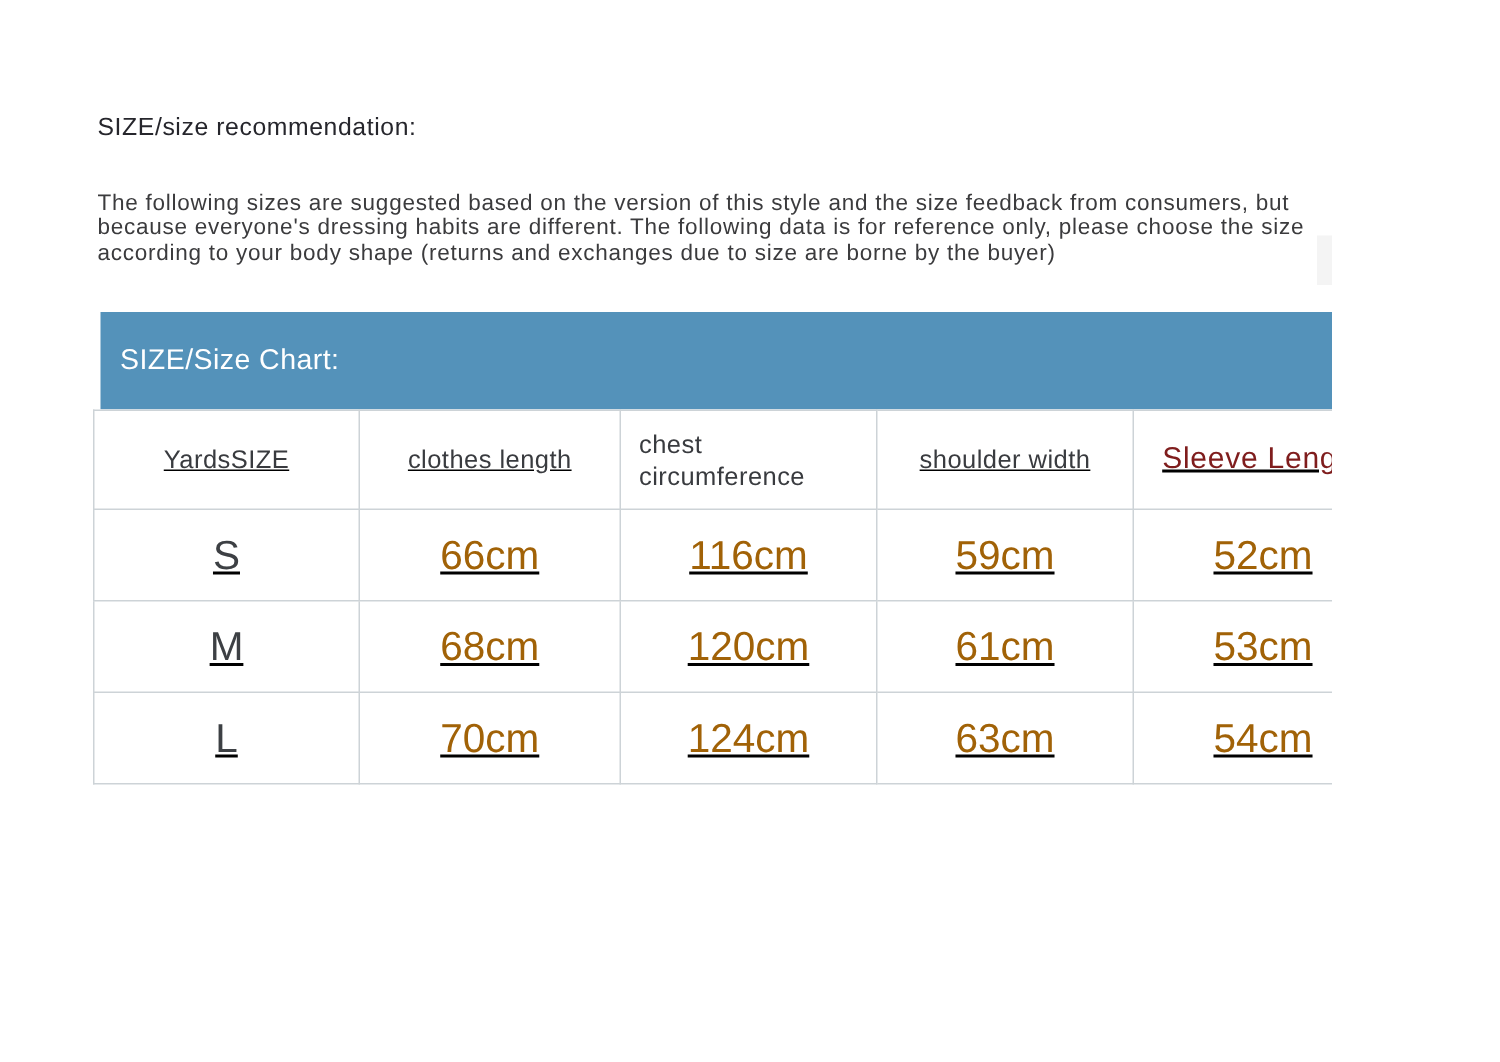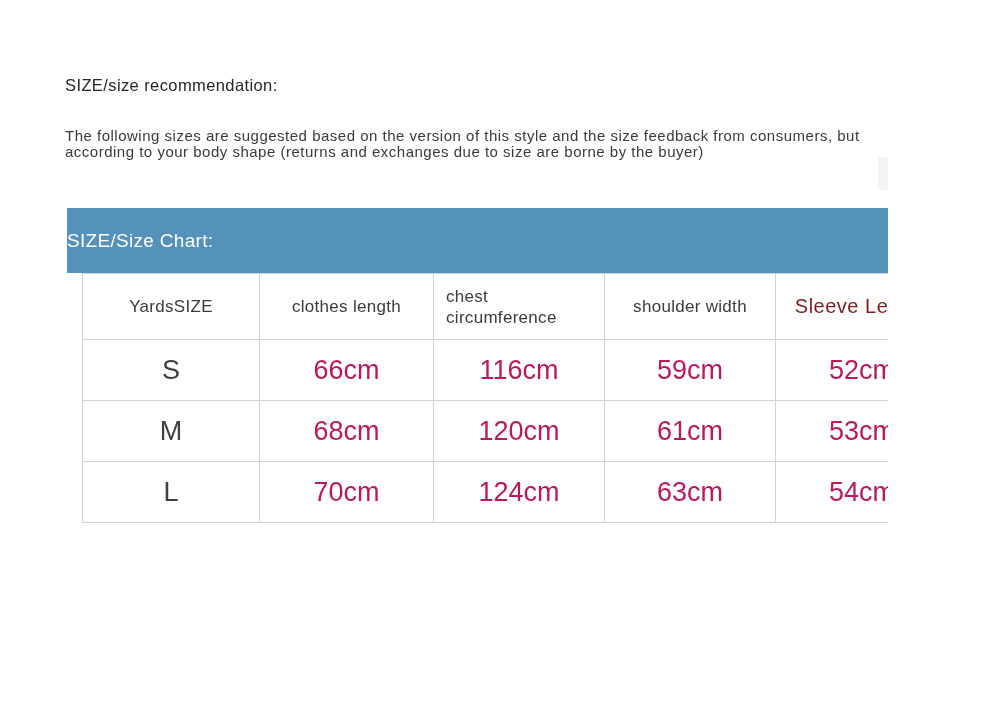--- a/index.html
+++ b/index.html
@@ -16,53 +16,54 @@
     font-size:15px;line-height:16.4px;letter-spacing:0.5px;color:#3b3b3d;
   }
   .para .line{white-space:nowrap;}
   .artifact{
     position:absolute;left:878px;top:157px;width:57px;height:33px;
     background:#f4f4f4;
   }
   .banner{
     position:absolute;left:67px;top:208px;width:866px;height:65px;
     background:#5492ba;display:flex;align-items:center;
-    box-sizing:border-box;
+    box-sizing:border-box;padding-left:13px;
   }
   .banner-label{color:#ffffff;font-size:19px;letter-spacing:0.3px;}
   .size-table{
-    position:absolute;left:82px;top:273px;width:866px;
-    border-collapse:collapse;table-layout:fixed;background:#ffffff;
+    position:absolute;left:62px;top:273px;width:866px;
+    border-collapse:collapse;table-layout:fixed;background:#ffffff;text-decoration:underline;
   }
   .size-table th,.size-table td{
     border:1px solid #cdd3d7;text-align:center;vertical-align:middle;
     box-sizing:border-box;padding:0;
   }
   .size-table thead tr{height:66px;}
   .size-table tbody tr{height:61px;}
   .size-table th{
     font-weight:normal;font-size:17px;letter-spacing:0.3px;color:#393b3f;
   }
   th.th-chest{text-align:left;padding-left:12px;margin-left:48px;}
   .chest-text{display:inline-block;width:118px;line-height:21px;text-align:left;}
   th.th-sleeve{font-size:20px;letter-spacing:0.5px;color:#7f1d1d;}
   td.size-cell{font-size:27px;color:#3d4044;}
-  td.value-cell{font-size:27px;color:#be185d;}
+  td.value-cell{font-size:27px;color:#a16207;}
   col.c1{width:177px;} col.c2{width:174px;} col.c3{width:171px;}
   col.c4{width:171px;} col.c5{width:173px;}
 </style>
 </head>
 <body>
 
 <div class="canvas">
 
   <div class="page-title">SIZE/size recommendation:</div>
 
   <div class="para">
     <div class="line">The following sizes are suggested based on the version of this style and the size feedback from consumers, but</div>
+    <div class="line">because everyone's dressing habits are different. The following data is for reference only, please choose the size</div>
     <div class="line">according to your body shape (returns and exchanges due to size are borne by the buyer)</div>
   </div>
 
   <div class="artifact"></div>
 
   <div class="banner">
     <span class="banner-label">SIZE/Size Chart:</span>
   </div>
 
   <table class="size-table">

